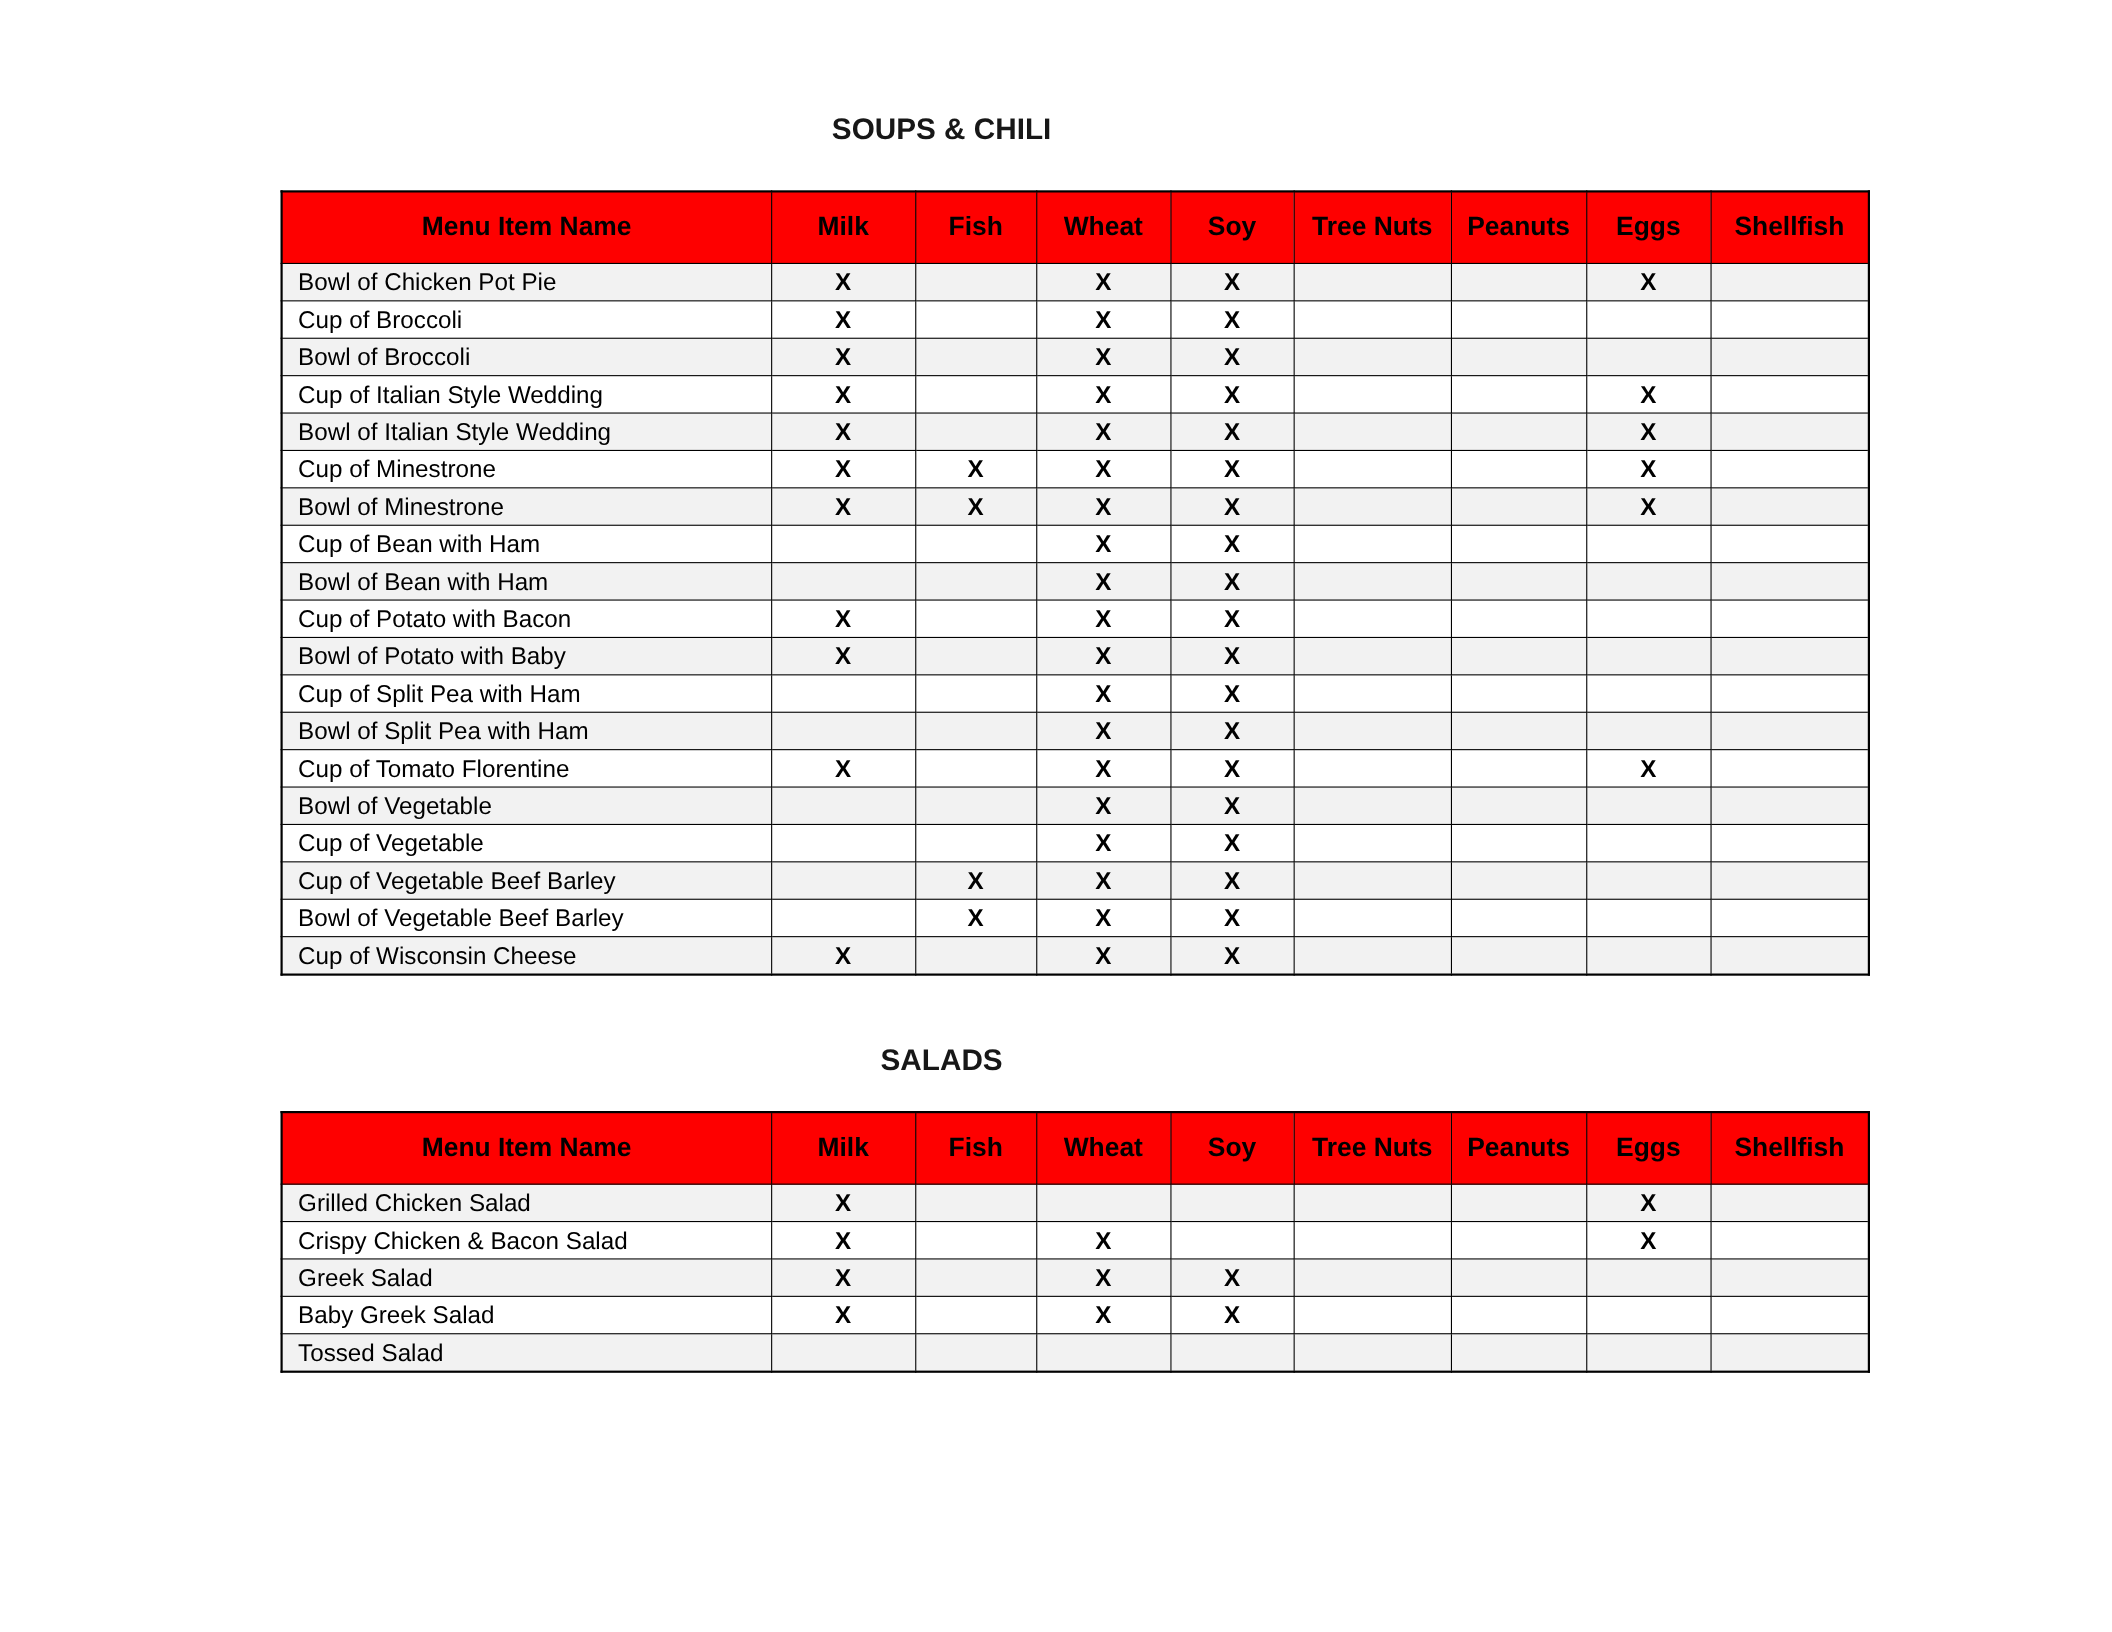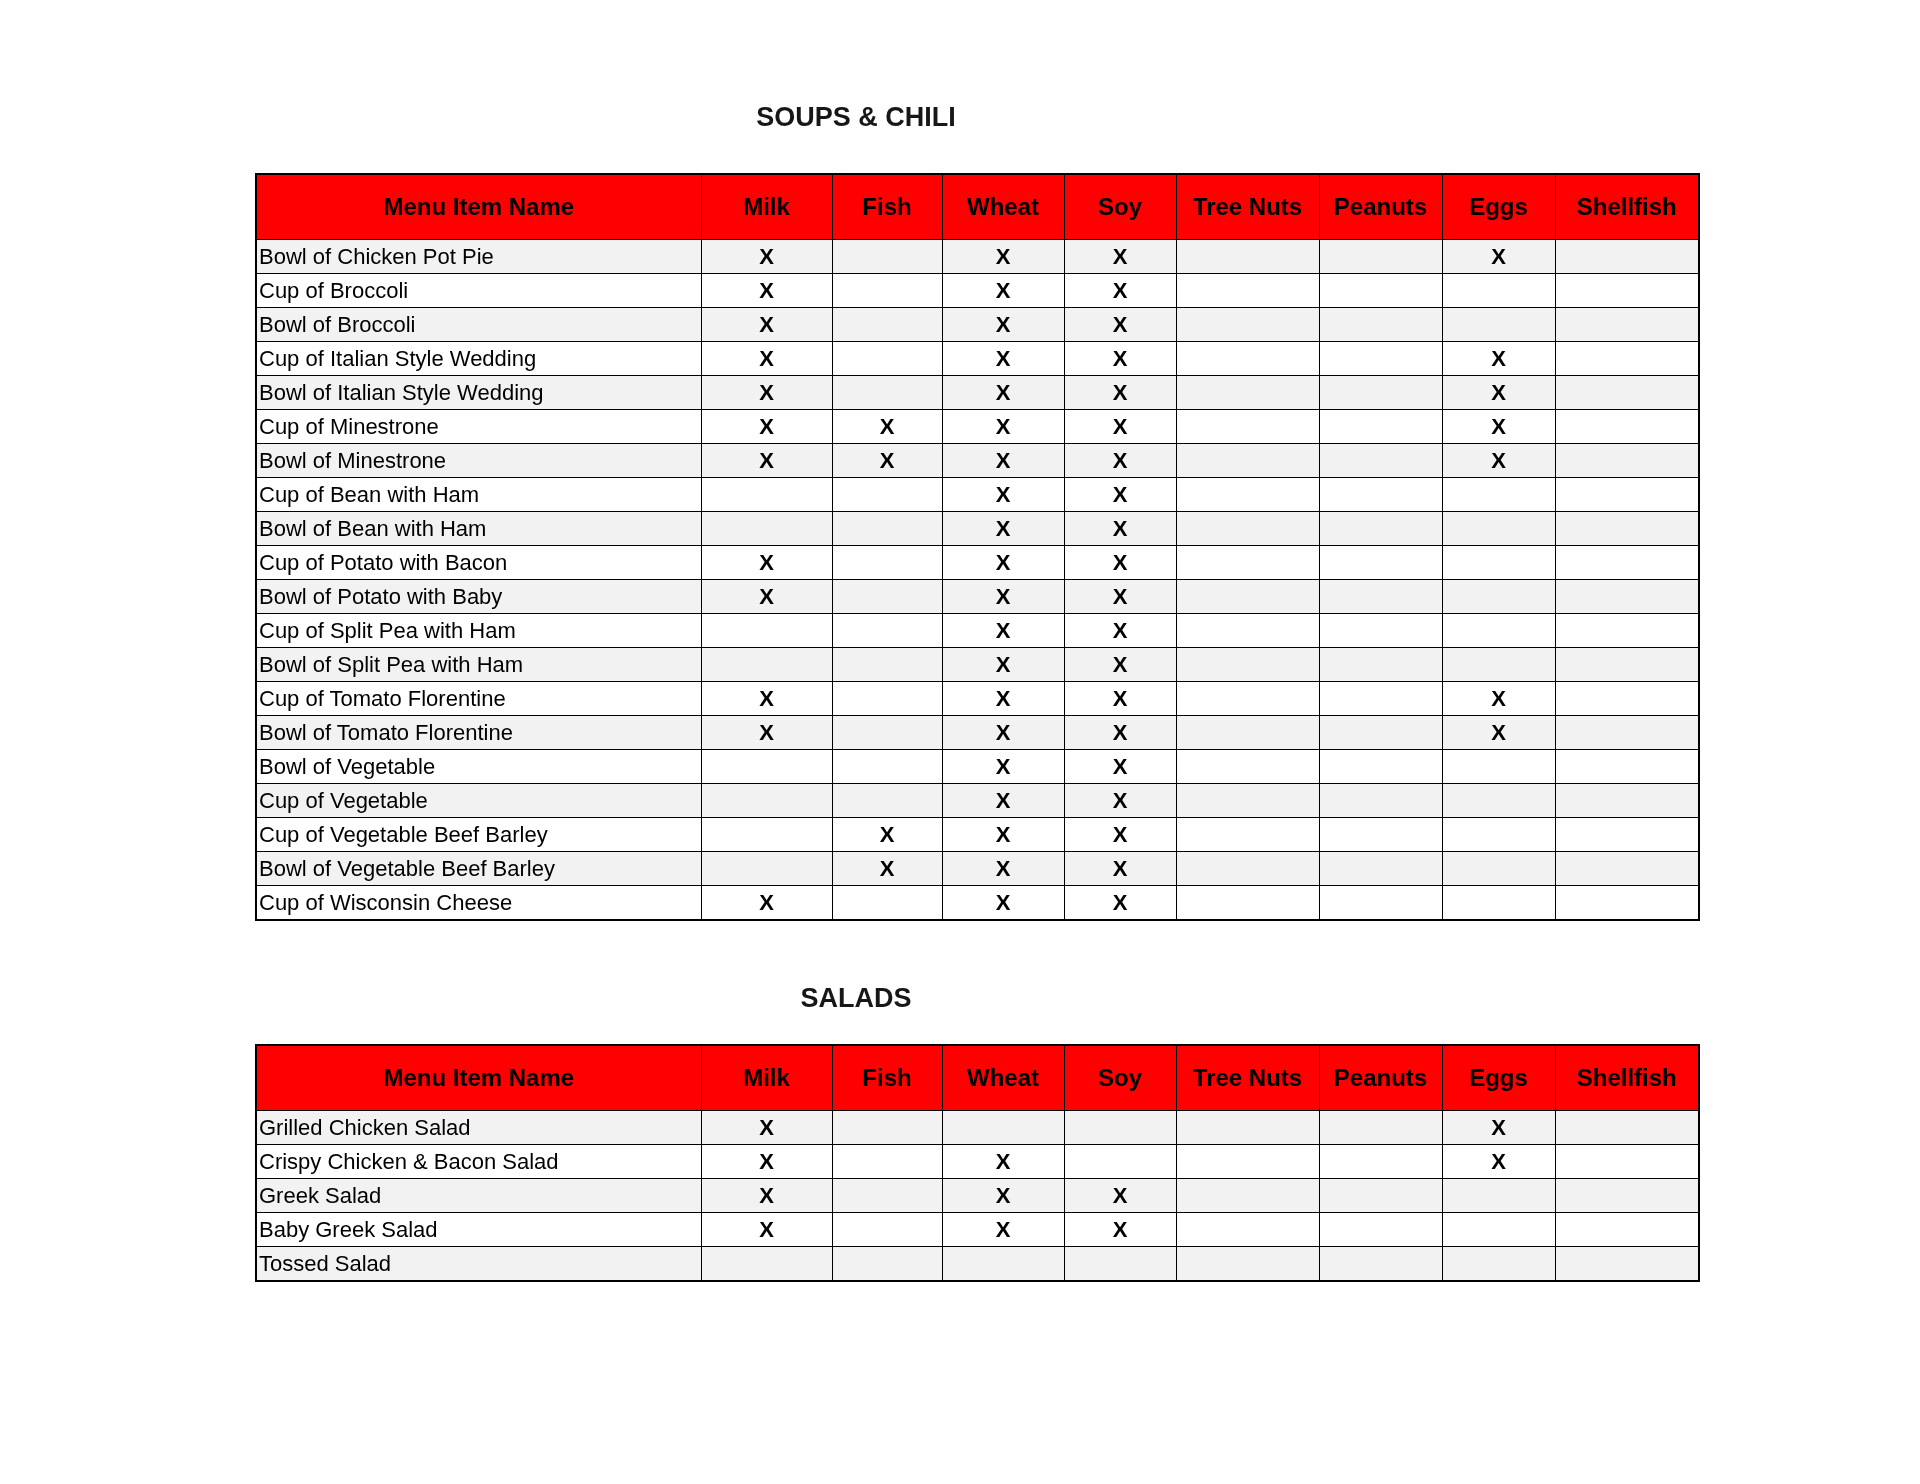--- a/index.html
+++ b/index.html
@@ -54,21 +54,21 @@
     border: 1px solid #000;
     height: 33px;
     font-size: 22px;
     padding: 0;
     vertical-align: middle;
     overflow: hidden;
     white-space: nowrap;
   }
   table.allergen-table td.cell-name {
     text-align: left;
-    padding-left: 2px;
+    padding-left: 14px;
   }
   table.allergen-table td.cell-mark {
     text-align: center;
     font-weight: 700;
   }
   table.allergen-table tbody tr:nth-child(odd) {
     background: var(--row-alt, #f2f2f2);
   }
   table.allergen-table tbody tr:nth-child(even) {
     background: #ffffff;
@@ -254,31 +254,20 @@
           <td class="cell-mark">X</td>
           <td class="cell-mark"></td>
           <td class="cell-mark">X</td>
           <td class="cell-mark">X</td>
           <td class="cell-mark"></td>
           <td class="cell-mark"></td>
           <td class="cell-mark">X</td>
           <td class="cell-mark"></td>
         </tr>
         <tr>
-          <td class="cell-name">Bowl of Tomato Florentine</td>
-          <td class="cell-mark">X</td>
-          <td class="cell-mark"></td>
-          <td class="cell-mark">X</td>
-          <td class="cell-mark">X</td>
-          <td class="cell-mark"></td>
-          <td class="cell-mark"></td>
-          <td class="cell-mark">X</td>
-          <td class="cell-mark"></td>
-        </tr>
-        <tr>
           <td class="cell-name">Bowl of Vegetable</td>
           <td class="cell-mark"></td>
           <td class="cell-mark"></td>
           <td class="cell-mark">X</td>
           <td class="cell-mark">X</td>
           <td class="cell-mark"></td>
           <td class="cell-mark"></td>
           <td class="cell-mark"></td>
           <td class="cell-mark"></td>
         </tr>

